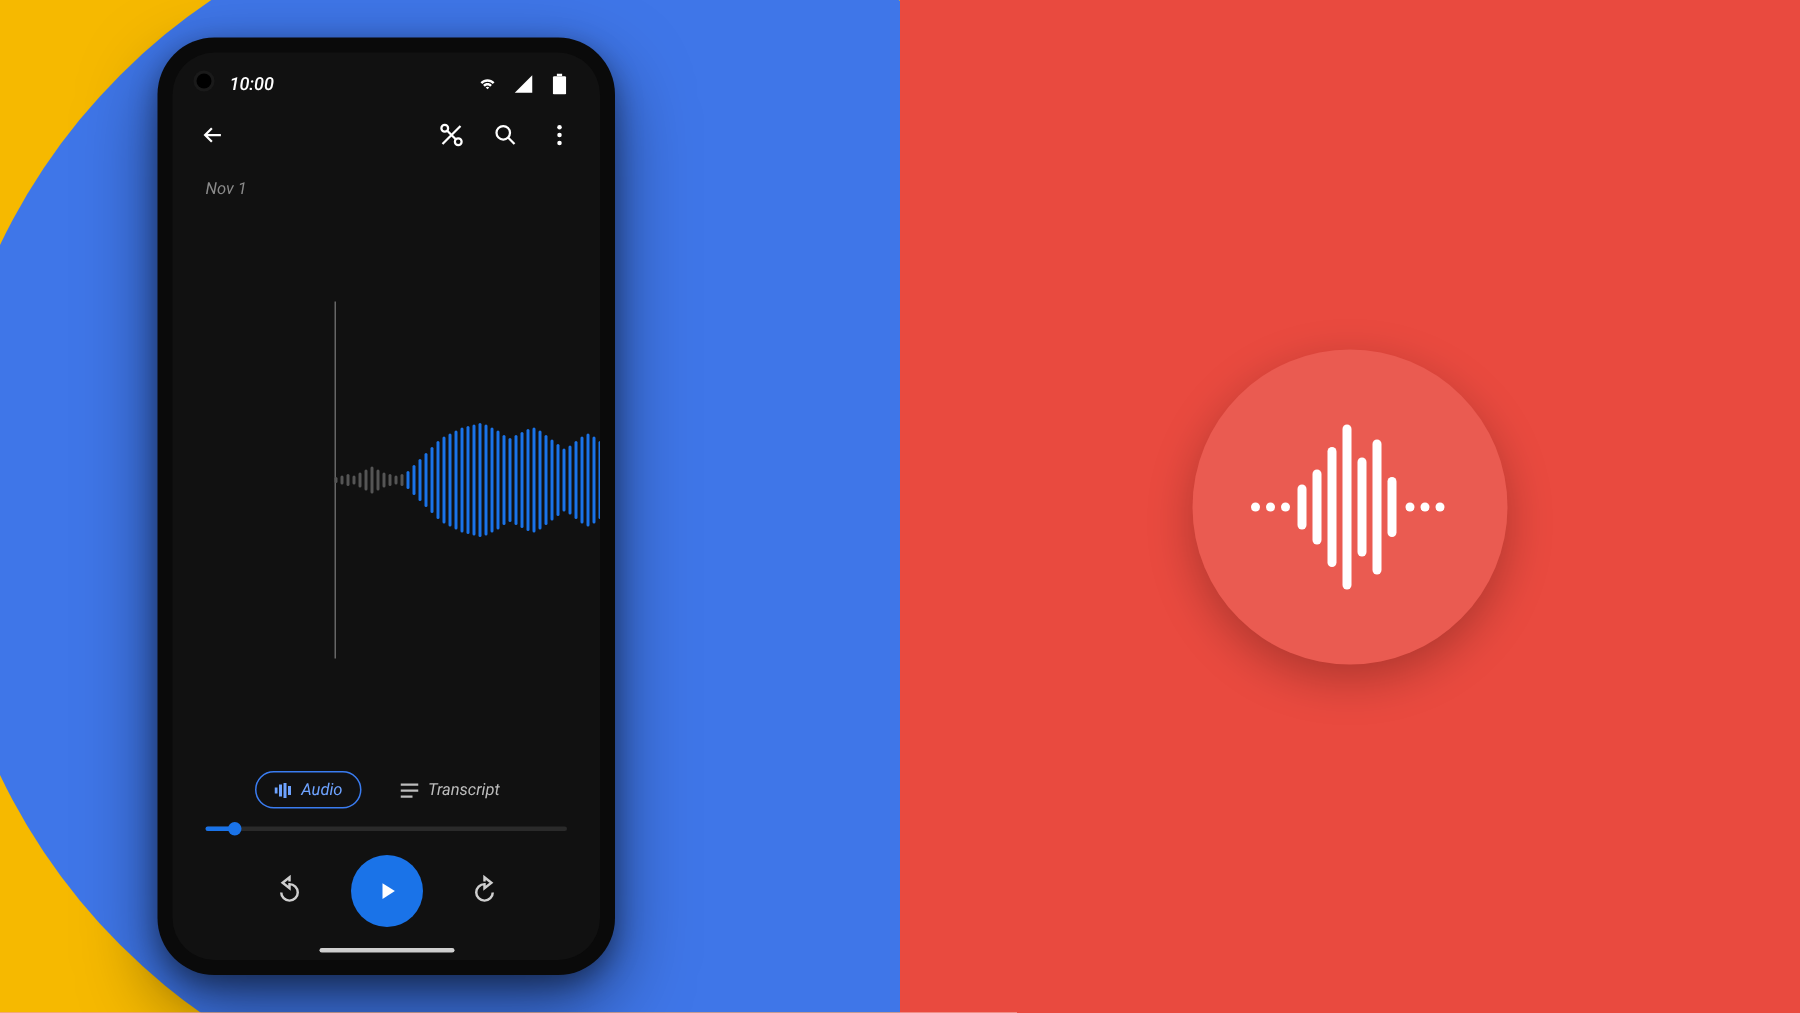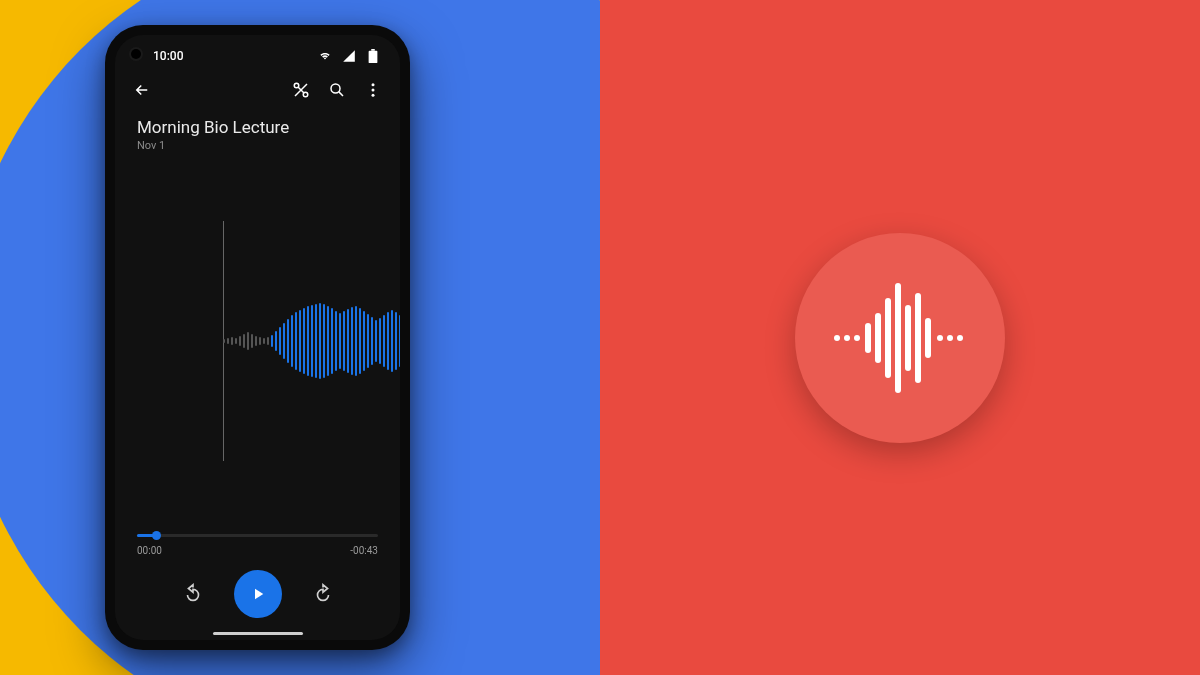--- a/index.html
+++ b/index.html
@@ -43,20 +43,21 @@
     justify-content: center;
   }
   .phone {
     position: absolute;
     left: 105px; top: 25px;
     width: 305px; height: 625px;
     border-radius: 38px;
     background: #0a0a0a;
     box-shadow: 0 20px 50px rgba(0,0,0,0.5), 0 6px 18px rgba(0,0,0,0.35);
     padding: 10px;
+    font-style: italic;
   }
   .screen {
     width: 100%; height: 100%;
     background: #111;
     border-radius: 28px;
     position: relative;
     color: #fff;
     overflow: hidden;
     display: flex;
     flex-direction: column;
@@ -274,21 +275,20 @@
           <svg width="18" height="18" viewBox="0 0 24 24" fill="#fff">
               <circle cx="12" cy="5" r="2"></circle>
               <circle cx="12" cy="12" r="2"></circle>
               <circle cx="12" cy="19" r="2"></circle>
             </svg>
         </span>
       </div>
     </div>
 
     <div class="title-block">
-      <div class="rec-title">Morning Bio Lecture</div>
       <div class="rec-date">Nov 1</div>
     </div>
 
     <div class="wave-area">
       <div class="playhead"></div>
       <div class="wave" id="wave">
           <div class="wbar gray" style="height: 4px;"></div>
           <div class="wbar gray" style="height: 6px;"></div>
           <div class="wbar gray" style="height: 8px;"></div>
           <div class="wbar gray" style="height: 6px;"></div>
@@ -329,32 +329,51 @@
           <div class="wbar blue" style="height: 42px;"></div>
           <div class="wbar blue" style="height: 46px;"></div>
           <div class="wbar blue" style="height: 52px;"></div>
           <div class="wbar blue" style="height: 58px;"></div>
           <div class="wbar blue" style="height: 62px;"></div>
           <div class="wbar blue" style="height: 58px;"></div>
           <div class="wbar blue" style="height: 52px;"></div>
         </div>
     </div>
 
+    <div class="tabs">
+      <div class="chip active">
+        <svg width="12" height="10" viewBox="0 0 12 10">
+            <g fill="#6ea3ff">
+              <rect x="0" y="3" width="2" height="4"></rect>
+              <rect x="3" y="1" width="2" height="8"></rect>
+              <rect x="6" y="0" width="2" height="10"></rect>
+              <rect x="9" y="2" width="2" height="6"></rect>
+            </g>
+          </svg>
+        <span>Audio</span>
+      </div>
+      <div class="chip inactive">
+        <svg width="12" height="10" viewBox="0 0 12 10">
+            <g stroke="#bdbdbd" stroke-width="1.5">
+              <line x1="0" y1="1" x2="12" y2="1"></line>
+              <line x1="0" y1="5" x2="12" y2="5"></line>
+              <line x1="0" y1="9" x2="8" y2="9"></line>
+            </g>
+          </svg>
+        <span>Transcript</span>
+      </div>
+    </div>
 
     <div class="seek">
       <div class="seek-track">
         <div class="seek-fill"></div>
         <div class="seek-thumb"></div>
       </div>
     </div>
 
-    <div class="time-row">
-      <span>00:00</span>
-      <span>-00:43</span>
-    </div>
 
     <div class="controls">
       <div class="skip">
         <svg width="22" height="22" viewBox="0 0 24 24" fill="none" stroke="#cfcfcf" stroke-width="1.8">
             <path d="M12 5V2L7 6l5 4V7c3.3 0 6 2.7 6 6s-2.7 6-6 6-6-2.7-6-6"></path>
           </svg>
       </div>
       <div class="play-btn">
         <svg width="18" height="18" viewBox="0 0 24 24" fill="#fff">
             <path d="M8 5v14l11-7z"></path>

